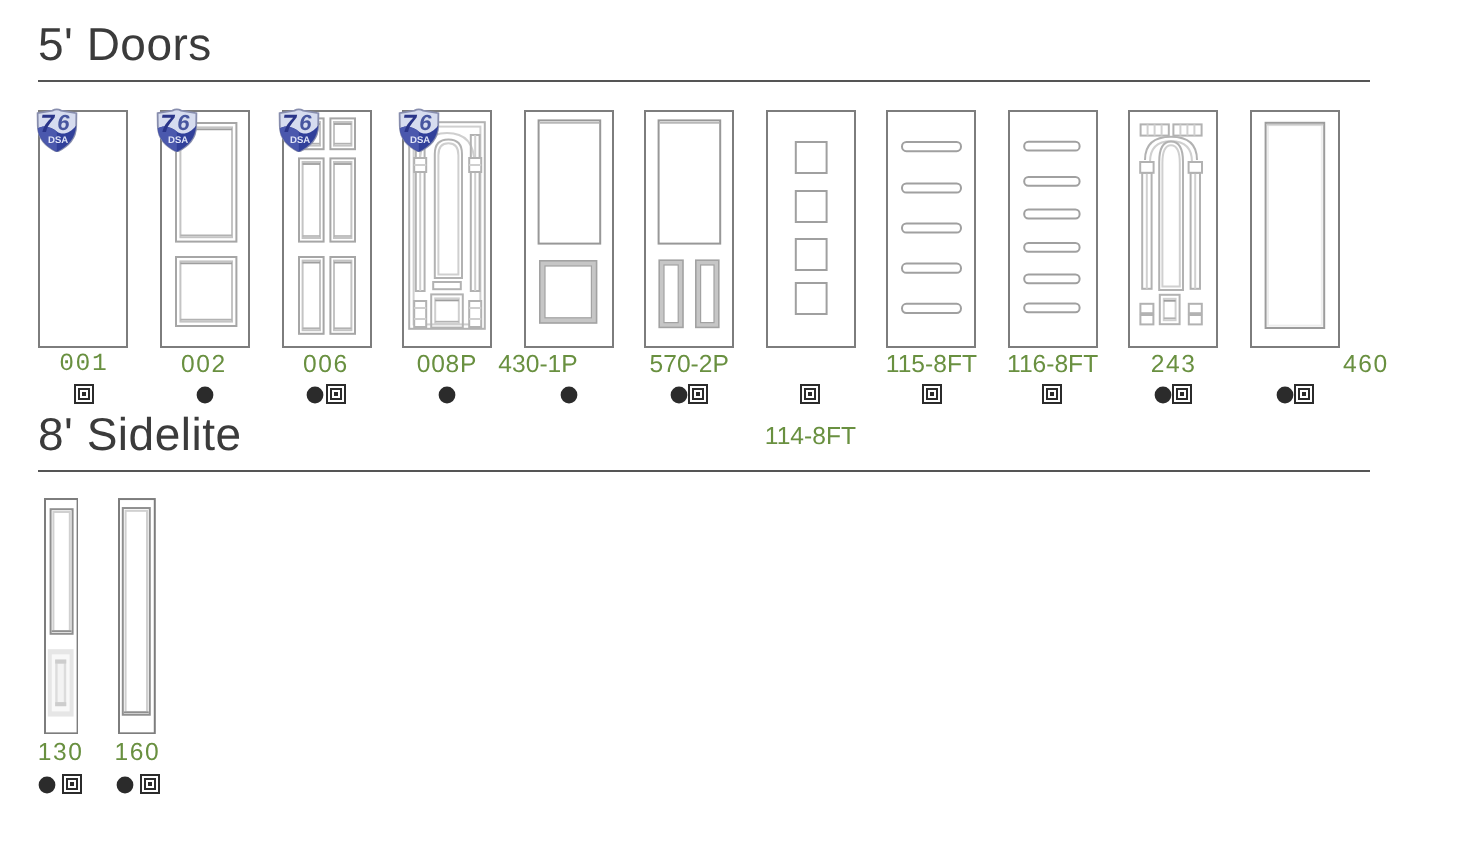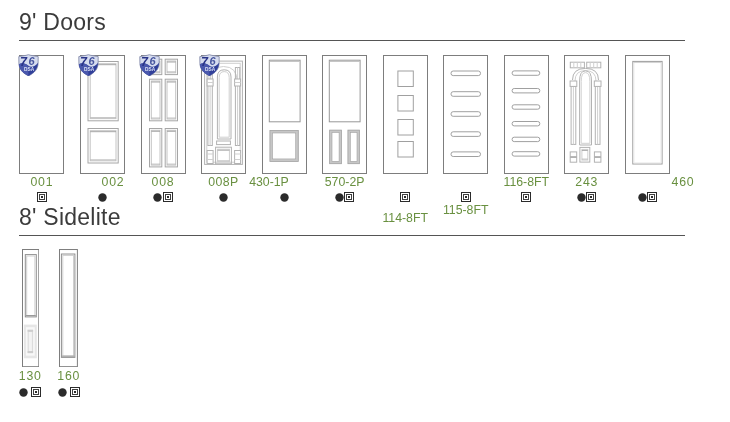--- a/index.html
+++ b/index.html
@@ -1,37 +1,37 @@
 <!DOCTYPE html>
 <html><head><meta charset="utf-8"><title>8' Doors</title><style>
 html,body{margin:0;padding:0;background:#fff;width:730px;height:422px;overflow:hidden;}
 body{font-family:"Liberation Sans",sans-serif;position:relative;}
 .h2{position:absolute;font-size:23px;color:#3b3b3b;line-height:1;white-space:nowrap;letter-spacing:0.25px;}
 .rule{position:absolute;height:1px;background:#555;width:666px;left:19px;}
 .lbl{position:absolute;font-size:12.3px;color:#699040;line-height:1;text-align:center;width:60px;}
 </style></head><body>
 
-<div class="h2" style="left:19px;top:11.1px">9' Doors</div>
+<div class="h2" style="left:19px;top:11.1px">5' Doors</div>
 
 <div class="rule" style="top:39.7px"></div>
 
 <svg style="position:absolute;left:19.4px;top:55.0px" width="45" height="119" viewBox="0 0 45 119">
     <rect x="0.5" y="0.5" width="44.0" height="118.0" fill="#fff" stroke="#7d7d7d" stroke-width="1"></rect>
   </svg>
 
 <svg style="position:absolute;left:16.799999999999997px;top:52.5px" width="23" height="23" viewBox="0 0 23 23">
 <path d="M1.8 3.6 L9.2 2.3 Q11.4 1.1 13.6 2.3 L21.2 3.6 L21.1 10 C21 16.3 17.4 19.9 11.5 22.9 C5.6 19.9 2 16.3 1.9 10 Z" fill="#d6dcef" stroke="#878dad" stroke-width="0.9"></path>
 <path d="M1.9 11.2 C5.5 9.2 8.8 10.8 11.4 12.7 C14.2 14.7 17.8 13.9 21.1 9.7 C20.7 16.1 17.2 19.9 11.5 22.9 C6 20.1 2.5 16.4 1.9 11.2 Z" fill="#31409a"></path>
 <path d="M1.9 11.2 C5.5 9.2 8.8 10.8 11.4 12.7 L11.4 22.8 C5.9 20 2.4 16.3 1.9 11.2 Z" fill="#4a58ad"></path>
 <text x="3.1" y="13.2" font-family="Liberation Sans, sans-serif" font-size="12.5" font-weight="bold" font-style="italic" fill="#2a3589">7</text>
 <text x="11.6" y="12.2" font-family="Liberation Sans, sans-serif" font-size="11" font-weight="bold" font-style="italic" fill="#47569f">6</text>
 <text x="7.0" y="18.4" font-family="Liberation Sans, sans-serif" font-size="4.8" font-weight="bold" fill="#dde2f6">DSA</text>
 </svg>
 
-<div class="lbl" style="left:11.9px;top:176.3px;letter-spacing:0.8px;">001</div>
+<div class="lbl" style="left:11.9px;top:176.3px;letter-spacing:0.8px;font-family:Liberation Mono, monospace;">001</div>
 
 <svg style="position:absolute;left:36.9px;top:192.0px" width="10" height="10" viewBox="0 0 10 10" shape-rendering="crispEdges">
     <rect x="0.5" y="0.5" width="9" height="9" fill="#fff" stroke="#2b2b2b" stroke-width="1"></rect>
     <rect x="2.6" y="2.6" width="4.8" height="4.8" fill="#fff" stroke="#2b2b2b" stroke-width="0.9"></rect>
     <rect x="3.9" y="3.9" width="2.2" height="2.2" fill="#2b2b2b"></rect>
   </svg>
 
 <svg style="position:absolute;left:79.9px;top:55.0px" width="45" height="119" viewBox="0 0 45 119">
     <rect x="0.5" y="0.5" width="44.0" height="118.0" fill="#fff" stroke="#7d7d7d" stroke-width="1"></rect>
     <rect x="8.0" y="6.5" width="30.2" height="59.3" fill="none" stroke="#a6a6a6" stroke-width="1"></rect>
@@ -46,21 +46,21 @@
 
 <svg style="position:absolute;left:77.35px;top:52.5px" width="23" height="23" viewBox="0 0 23 23">
 <path d="M1.8 3.6 L9.2 2.3 Q11.4 1.1 13.6 2.3 L21.2 3.6 L21.1 10 C21 16.3 17.4 19.9 11.5 22.9 C5.6 19.9 2 16.3 1.9 10 Z" fill="#d6dcef" stroke="#878dad" stroke-width="0.9"></path>
 <path d="M1.9 11.2 C5.5 9.2 8.8 10.8 11.4 12.7 C14.2 14.7 17.8 13.9 21.1 9.7 C20.7 16.1 17.2 19.9 11.5 22.9 C6 20.1 2.5 16.4 1.9 11.2 Z" fill="#31409a"></path>
 <path d="M1.9 11.2 C5.5 9.2 8.8 10.8 11.4 12.7 L11.4 22.8 C5.9 20 2.4 16.3 1.9 11.2 Z" fill="#4a58ad"></path>
 <text x="3.1" y="13.2" font-family="Liberation Sans, sans-serif" font-size="12.5" font-weight="bold" font-style="italic" fill="#2a3589">7</text>
 <text x="11.6" y="12.2" font-family="Liberation Sans, sans-serif" font-size="11" font-weight="bold" font-style="italic" fill="#47569f">6</text>
 <text x="7.0" y="18.4" font-family="Liberation Sans, sans-serif" font-size="4.8" font-weight="bold" fill="#dde2f6">DSA</text>
 </svg>
 
-<div class="lbl" style="left:83px;top:176.3px;letter-spacing:0.8px;text-align:center;">002</div>
+<div class="lbl" style="left:72px;top:176.3px;letter-spacing:0.8px;text-align:center;">002</div>
 
 <svg style="position:absolute;left:97.9px;top:192.5px" width="9" height="9" viewBox="0 0 9 9">
     <circle cx="4.5" cy="4.5" r="4.2" fill="#2b2b2b"></circle>
   </svg>
 
 <svg style="position:absolute;left:140.5px;top:55.0px" width="45" height="119" viewBox="0 0 45 119">
     <rect x="0.5" y="0.5" width="44.0" height="118.0" fill="#fff" stroke="#7d7d7d" stroke-width="1"></rect>
     <rect x="8.5" y="4.2" width="12.3" height="15.4" fill="none" stroke="#a6a6a6" stroke-width="1"></rect>
     <rect x="10.3" y="6.0" width="8.700000000000001" height="11.8" fill="none" stroke="#c4c4c4" stroke-width="1"></rect>
     <line x1="10.3" y1="7.0" x2="19.0" y2="7.0" stroke="#9e9e9e" stroke-width="0.9"></line>
@@ -89,21 +89,21 @@
 
 <svg style="position:absolute;left:137.9px;top:52.5px" width="23" height="23" viewBox="0 0 23 23">
 <path d="M1.8 3.6 L9.2 2.3 Q11.4 1.1 13.6 2.3 L21.2 3.6 L21.1 10 C21 16.3 17.4 19.9 11.5 22.9 C5.6 19.9 2 16.3 1.9 10 Z" fill="#d6dcef" stroke="#878dad" stroke-width="0.9"></path>
 <path d="M1.9 11.2 C5.5 9.2 8.8 10.8 11.4 12.7 C14.2 14.7 17.8 13.9 21.1 9.7 C20.7 16.1 17.2 19.9 11.5 22.9 C6 20.1 2.5 16.4 1.9 11.2 Z" fill="#31409a"></path>
 <path d="M1.9 11.2 C5.5 9.2 8.8 10.8 11.4 12.7 L11.4 22.8 C5.9 20 2.4 16.3 1.9 11.2 Z" fill="#4a58ad"></path>
 <text x="3.1" y="13.2" font-family="Liberation Sans, sans-serif" font-size="12.5" font-weight="bold" font-style="italic" fill="#2a3589">7</text>
 <text x="11.6" y="12.2" font-family="Liberation Sans, sans-serif" font-size="11" font-weight="bold" font-style="italic" fill="#47569f">6</text>
 <text x="7.0" y="18.4" font-family="Liberation Sans, sans-serif" font-size="4.8" font-weight="bold" fill="#dde2f6">DSA</text>
 </svg>
 
-<div class="lbl" style="left:133.0px;top:176.3px;letter-spacing:0.8px;">008</div>
+<div class="lbl" style="left:133.0px;top:176.3px;letter-spacing:0.8px;">006</div>
 
 <svg style="position:absolute;left:153.2px;top:192.5px" width="9" height="9" viewBox="0 0 9 9">
     <circle cx="4.5" cy="4.5" r="4.2" fill="#2b2b2b"></circle>
   </svg>
 <svg style="position:absolute;left:162.5px;top:192.0px" width="10" height="10" viewBox="0 0 10 10" shape-rendering="crispEdges">
     <rect x="0.5" y="0.5" width="9" height="9" fill="#fff" stroke="#2b2b2b" stroke-width="1"></rect>
     <rect x="2.6" y="2.6" width="4.8" height="4.8" fill="#fff" stroke="#2b2b2b" stroke-width="0.9"></rect>
     <rect x="3.9" y="3.9" width="2.2" height="2.2" fill="#2b2b2b"></rect>
   </svg>
 
@@ -206,21 +206,21 @@
 
 <svg style="position:absolute;left:443.2px;top:55.0px" width="45" height="119" viewBox="0 0 45 119">
     <rect x="0.5" y="0.5" width="44.0" height="118.0" fill="#fff" stroke="#7d7d7d" stroke-width="1"></rect>
     <rect x="8.0" y="16.0" width="29.5" height="4.6" rx="2.2" fill="none" stroke="#a0a0a0" stroke-width="1"></rect>
     <rect x="8.0" y="36.7" width="29.5" height="4.6" rx="2.2" fill="none" stroke="#a0a0a0" stroke-width="1"></rect>
     <rect x="8.0" y="56.7" width="29.5" height="4.6" rx="2.2" fill="none" stroke="#a0a0a0" stroke-width="1"></rect>
     <rect x="8.0" y="76.8" width="29.5" height="4.6" rx="2.2" fill="none" stroke="#a0a0a0" stroke-width="1"></rect>
     <rect x="8.0" y="96.9" width="29.5" height="4.6" rx="2.2" fill="none" stroke="#a0a0a0" stroke-width="1"></rect>
   </svg>
 
-<div class="lbl" style="left:435.7px;top:176.3px;margin-top:28px;">115-8FT</div>
+<div class="lbl" style="left:435.7px;top:176.3px;">115-8FT</div>
 
 <svg style="position:absolute;left:460.7px;top:192.0px" width="10" height="10" viewBox="0 0 10 10" shape-rendering="crispEdges">
     <rect x="0.5" y="0.5" width="9" height="9" fill="#fff" stroke="#2b2b2b" stroke-width="1"></rect>
     <rect x="2.6" y="2.6" width="4.8" height="4.8" fill="#fff" stroke="#2b2b2b" stroke-width="0.9"></rect>
     <rect x="3.9" y="3.9" width="2.2" height="2.2" fill="#2b2b2b"></rect>
   </svg>
 
 <svg style="position:absolute;left:503.8px;top:55.0px" width="45" height="119" viewBox="0 0 45 119">
     <rect x="0.5" y="0.5" width="44.0" height="118.0" fill="#fff" stroke="#7d7d7d" stroke-width="1"></rect>
     <rect x="8.1" y="15.9" width="27.7" height="4.4" rx="2.1" fill="none" stroke="#a0a0a0" stroke-width="1"></rect>

